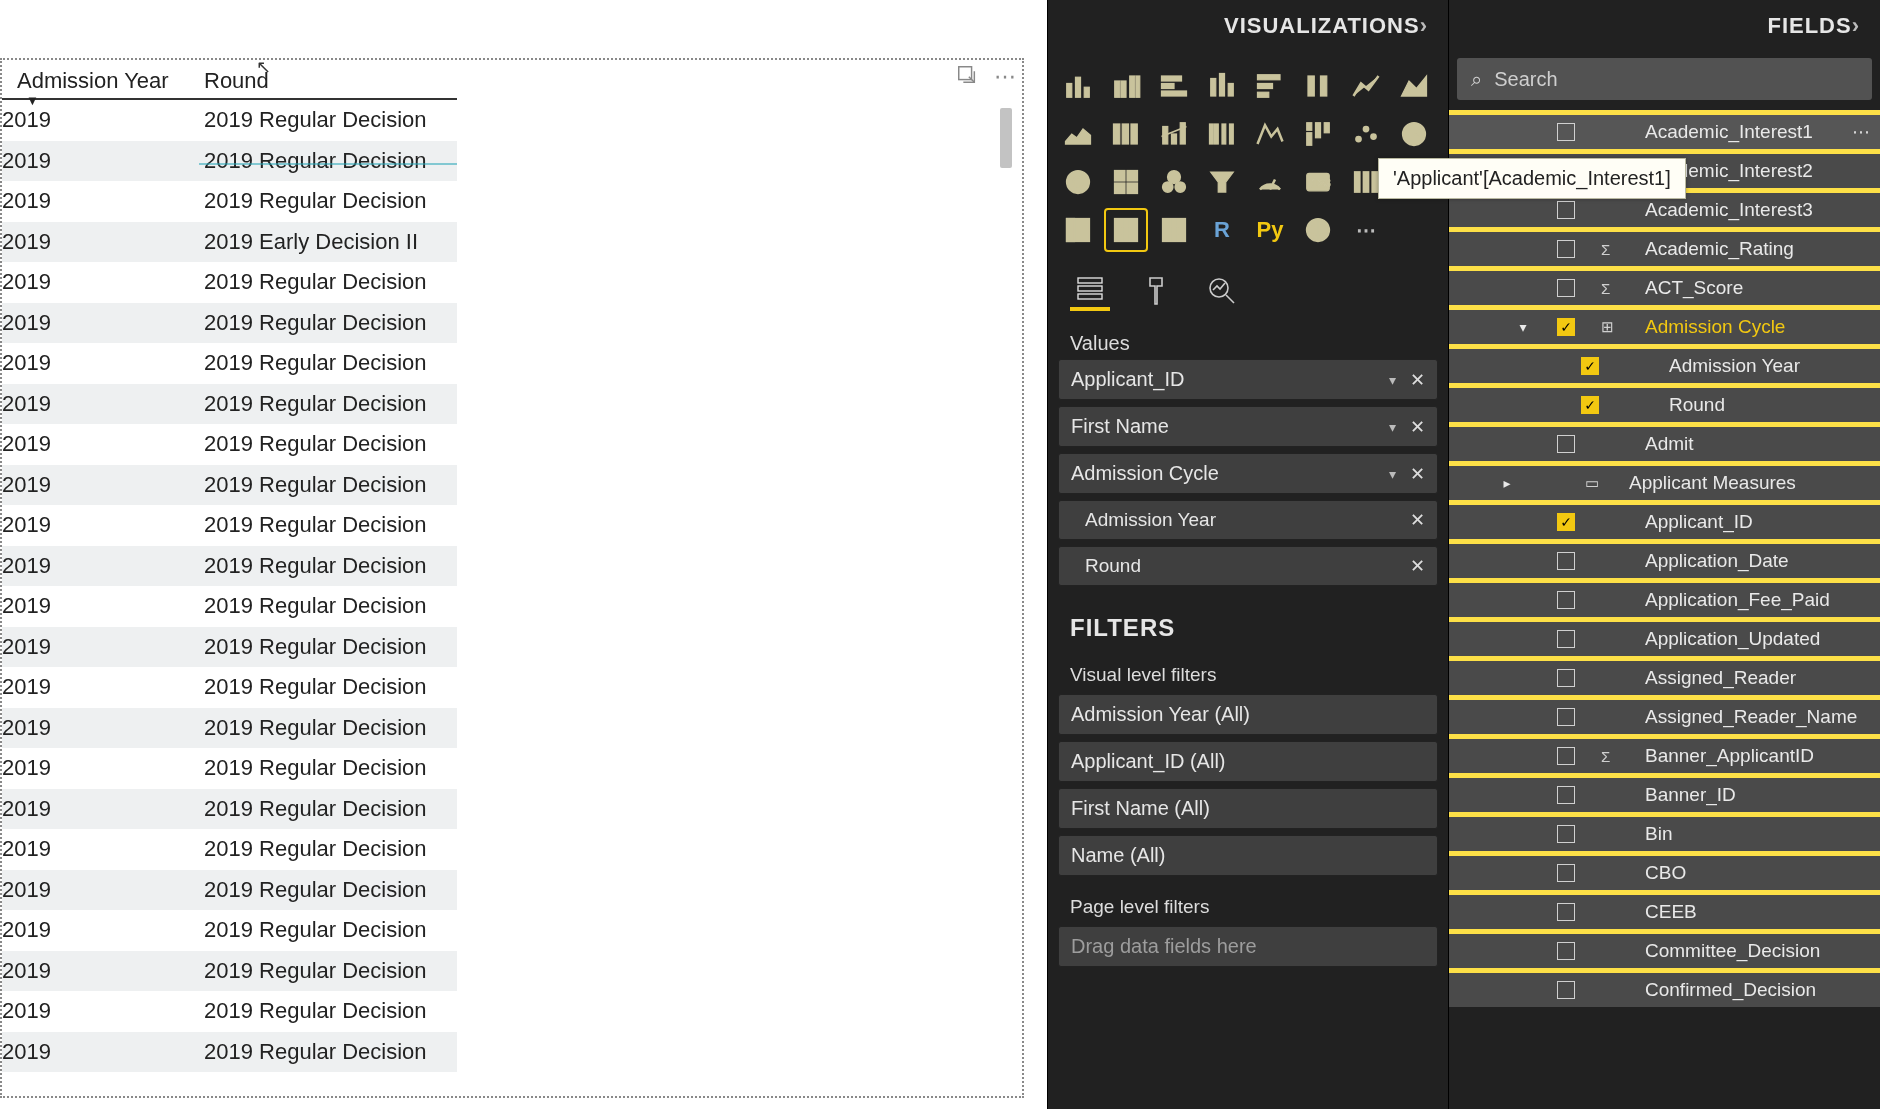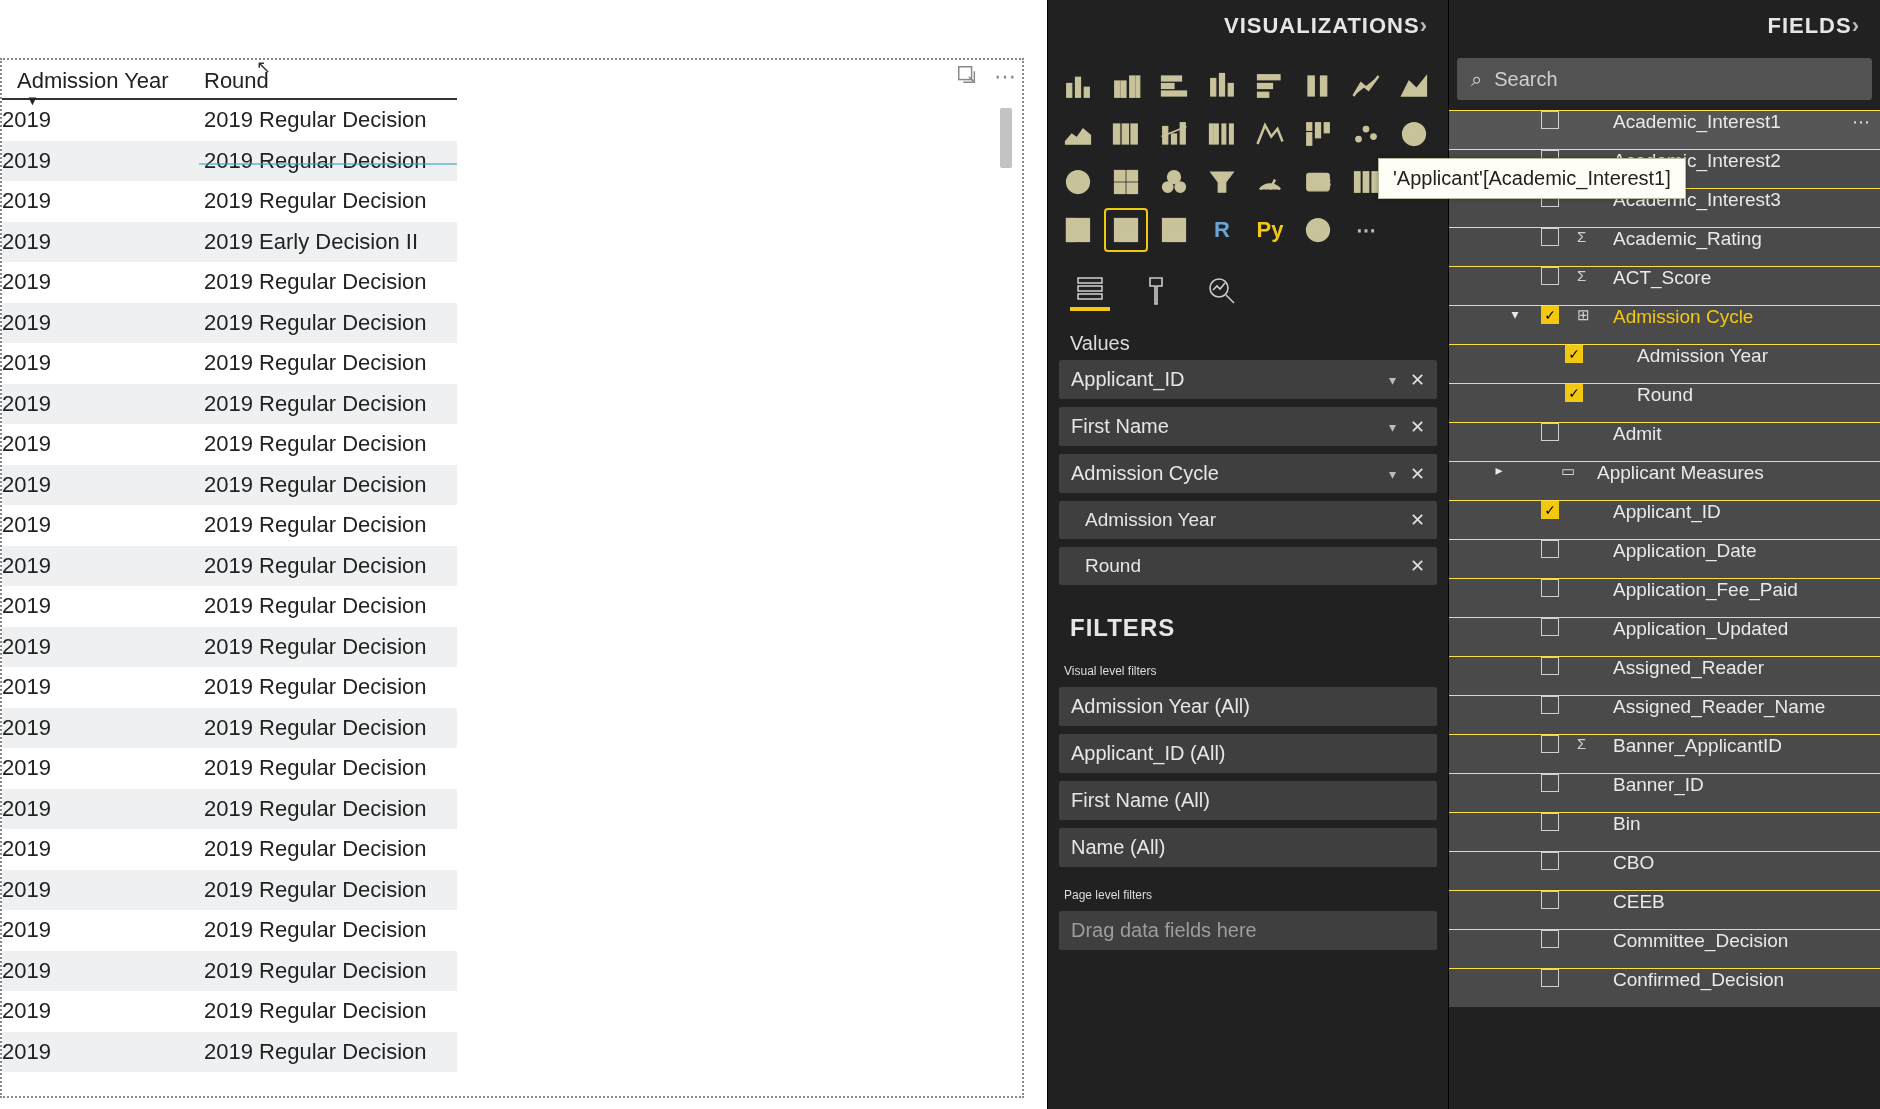--- a/index.html
+++ b/index.html
@@ -54,29 +54,29 @@
   .section-label { padding:16px 22px 4px 22px; font-size:20px; color:#dcdcdc; }
   .well { margin:0 10px 6px 10px; background:#3f3f3f; border:1px solid #222; border-radius:3px; padding:8px 12px; display:flex; align-items:center; justify-content:space-between; font-size:20px;}
   .well .wx { display:flex; gap:14px; align-items:center; }
   .well .dd { color:#bbb; font-size:14px;}
   .well .x  { color:#ddd; font-size:18px; }
   .well.sub { padding-left:26px; font-size:19px;}
   .well.sub .wx { gap:14px; }
   .well.drag { color:#9d9d9d; font-style:normal;}
 
   .filters-h { padding:22px 22px 8px 22px; font-size:24px; font-weight:700; letter-spacing:1px;}
-  .sub-label { padding:14px 22px 8px 16px; font-size:12px; color:#ddd;}
+  .sub-label { padding:14px 22px 8px 22px; font-size:19px; color:#ddd;}
 
   
   .search-wrap { margin:6px 8px 10px 8px; background:#525252; border-radius:3px; display:flex; align-items:center; height:42px; padding:0 14px;}
   .search-wrap .sicon { color:#cfcfcf; font-size:20px; margin-right:12px;}
   .search-wrap input { background:transparent; border:none; outline:none; color:#eab308; font-size:20px; width:100%;}
   .search-wrap input::placeholder{ color:#cfcfcf; }
 
-  .field-row { display:flex; align-items:flex-start; height:39px; padding:0 14px 0 12px; border-top:1px solid #fde047; background:#4a4a4a; font-size:19px; color:#e9e9e9; gap:18px; position:relative;}
+  .field-row { display:flex; align-items:center; height:39px; padding:0 14px 0 12px; border-top:5px solid #fde047; background:#4a4a4a; font-size:19px; color:#e9e9e9; gap:26px; position:relative;}
   .field-row.hover { background:#565656; }
   .field-row .indent0{width:12px;}
   .field-row .indent1{width:28px;}
   .field-row .indent2{width:52px;}
   .field-row .exp { width:16px; color:#e9e9e9; font-size:14px; text-align:center; }
   .field-row .cb { width:18px;height:18px;border:1.4px solid #d0d0d0; background:transparent; display:inline-flex; align-items:center; justify-content:center;}
   .field-row .cb.ck { background:#f2c811; border-color:#f2c811; color:#000; font-size:14px; line-height:1;}
   .field-row .ico { width:18px; color:#d0d0d0; font-size:15px; }
   .field-row .lbl { white-space:nowrap; overflow:hidden; text-overflow:ellipsis; }
   .field-row.hi .lbl { color:#f2c811; }

